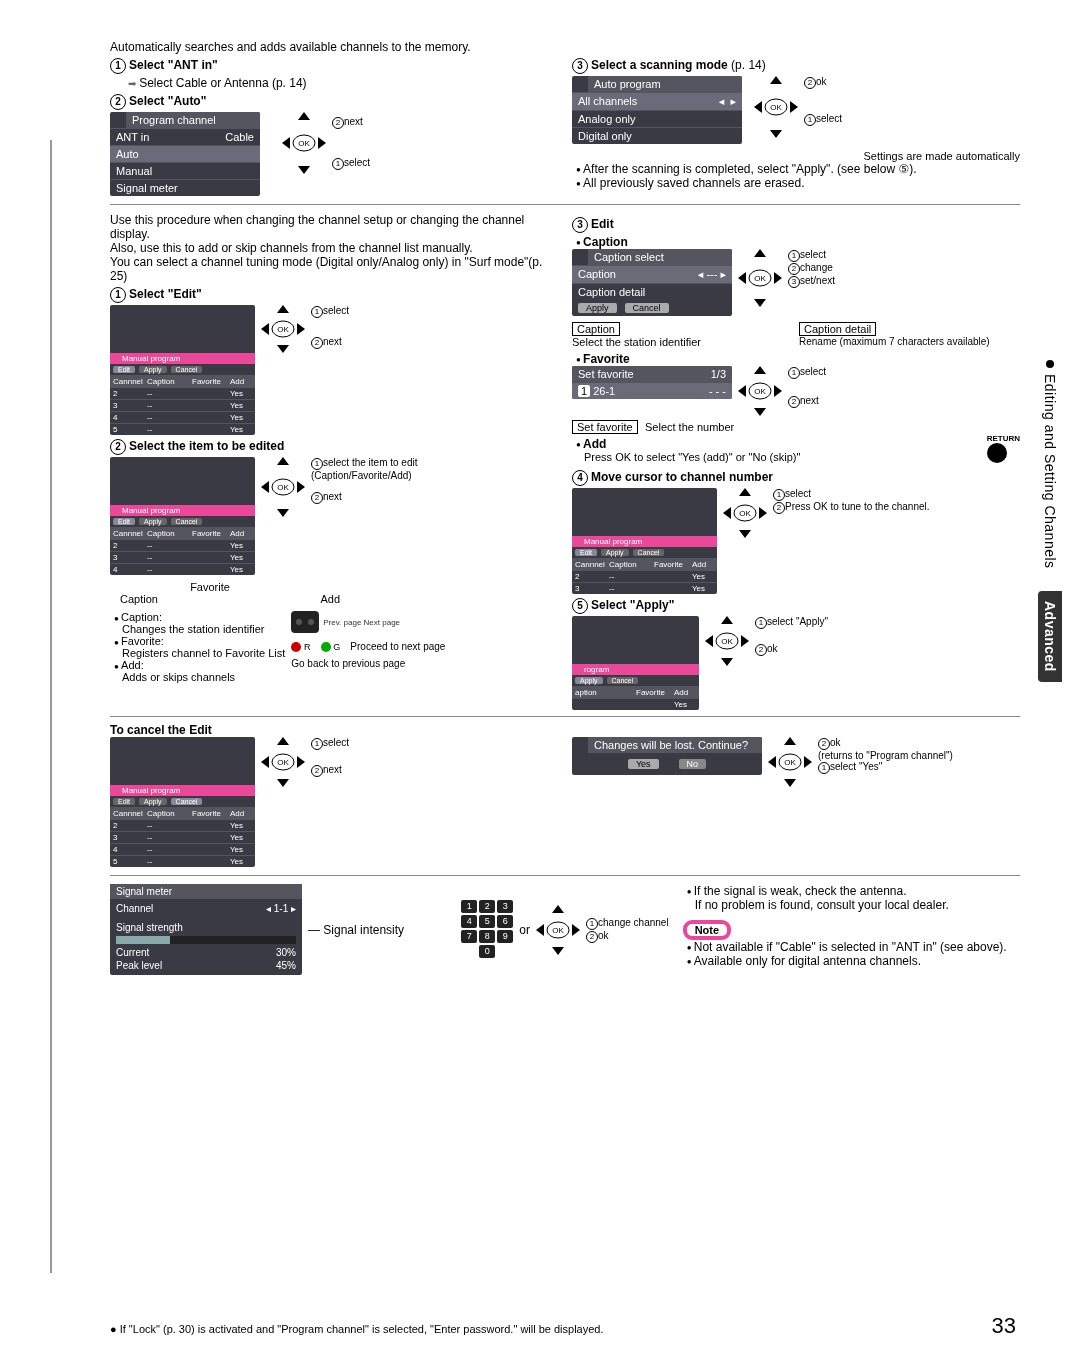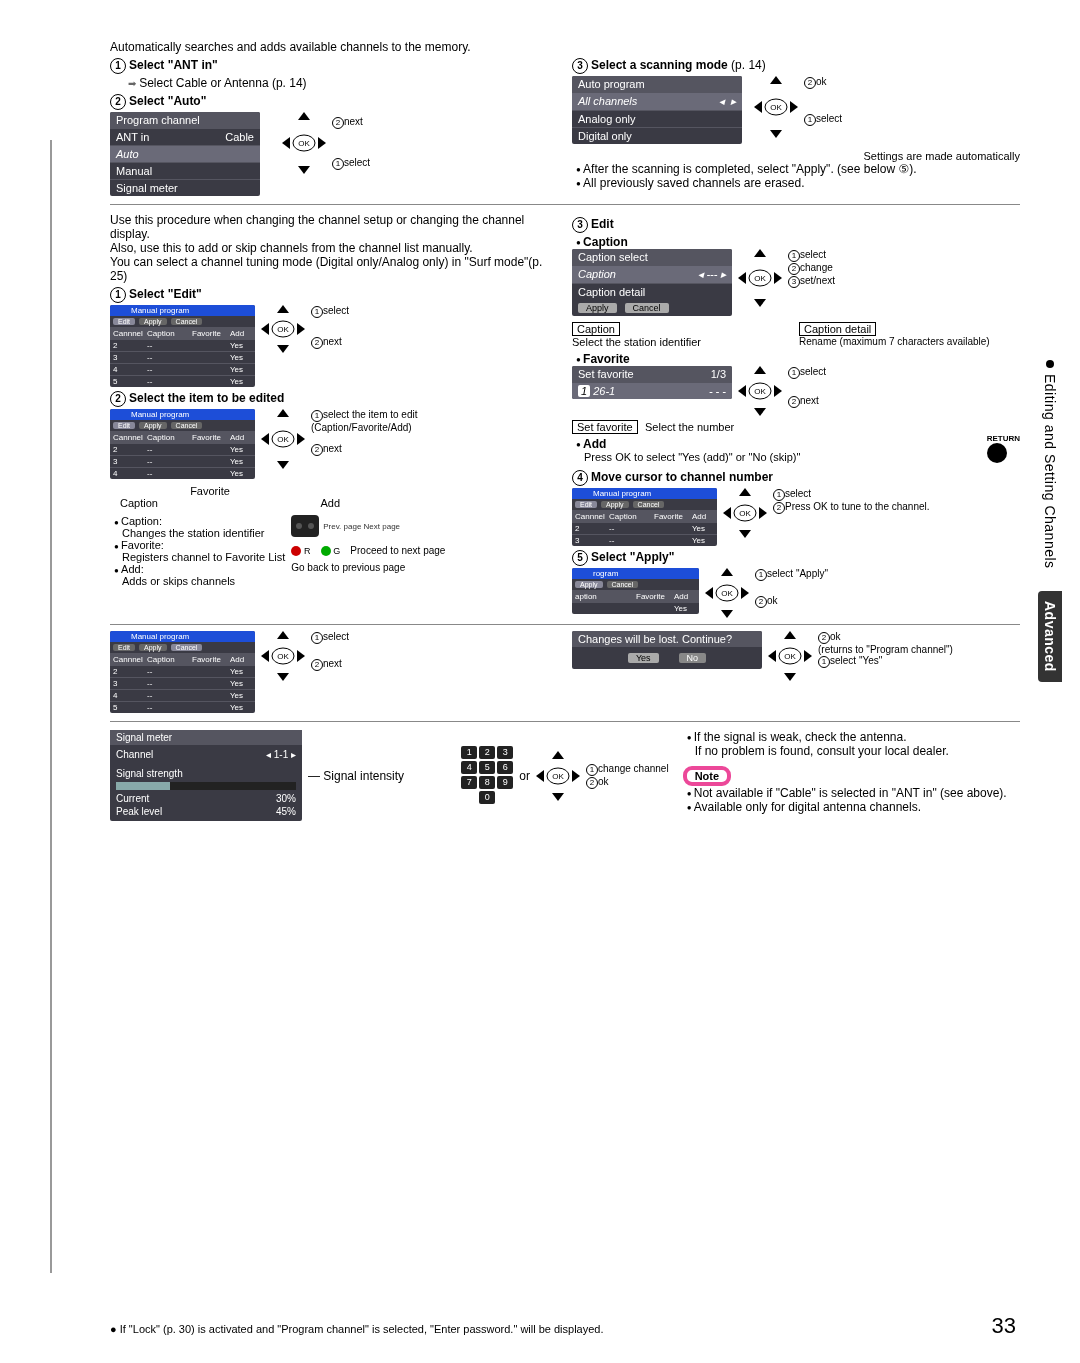--- a/index.html
+++ b/index.html
@@ -64,30 +64,30 @@
     background: #3a3a44;
     color: #fff;
     font-size: 11px;
     border-radius: 2px;
     width: 170px;
     overflow: hidden;
   }
   .menu-box .title {
     background: #555560;
     padding: 2px 6px;
+    margin-left: 16px;
   }
   .menu-box .row {
     display: flex;
     justify-content: space-between;
     padding: 2px 6px;
     border-top: 1px solid #555560;
   }
   .menu-box .row.hl {
     background: #6a6a78;
-    font-style: italic;
   }
   .menu-box .row.btns {
     gap: 8px;
     justify-content: flex-start;
     border: none;
     padding: 3px 6px;
   }
   .menu-box .row.btns span {
     background: #aaa;
     color: #000;
@@ -172,21 +172,21 @@
   .mini-table {
     background: #3a3a44;
     color: #fff;
     font-size: 8px;
     width: 145px;
     border-radius: 2px;
     overflow: hidden;
   }
   .mini-table .trow { display: flex; border-top: 1px solid #555560; }
   .mini-table .trow div { padding: 1px 3px; }
-  .mini-table .thead { background: #1d4ed8; font-size: 8px; padding: 1px 21px; }
+  .mini-table .thead { background: #ec4899; font-size: 8px; padding: 1px 12px; margin-top: 48px; }
   .mini-table .tabs { display: flex; gap: 4px; padding: 2px 3px; font-size: 7px; }
   .mini-table .tabs span { background: #666; padding: 0 5px; border-radius: 2px; }
   .mini-table .tabs span.sel { background: #888899; }
   .dark-panel {
     background: #3a3a44;
     color: #fff;
     font-size: 10px;
     border-radius: 2px;
     padding: 3px 6px;
     width: 180px;
@@ -627,20 +627,21 @@
           <div><span class="tiny-num">1</span><span>select "Apply"</span></div>
           <div style="height:14px"></div>
           <div><span class="tiny-num">2</span><span>ok</span></div>
         </div>
       </div>
     </div>
   </div>
 
   <hr class="thin">
 
+  <div class="bold">To cancel the Edit</div>
   <div class="columns">
     <div class="col flex-row">
       <div class="mini-table">
         <div class="thead">Manual program</div>
         <div class="tabs">
               <span>Edit</span>
               <span>Apply</span>
               <span class="sel">Cancel</span>
             </div>
         <div class="trow" style="background:#555560">

